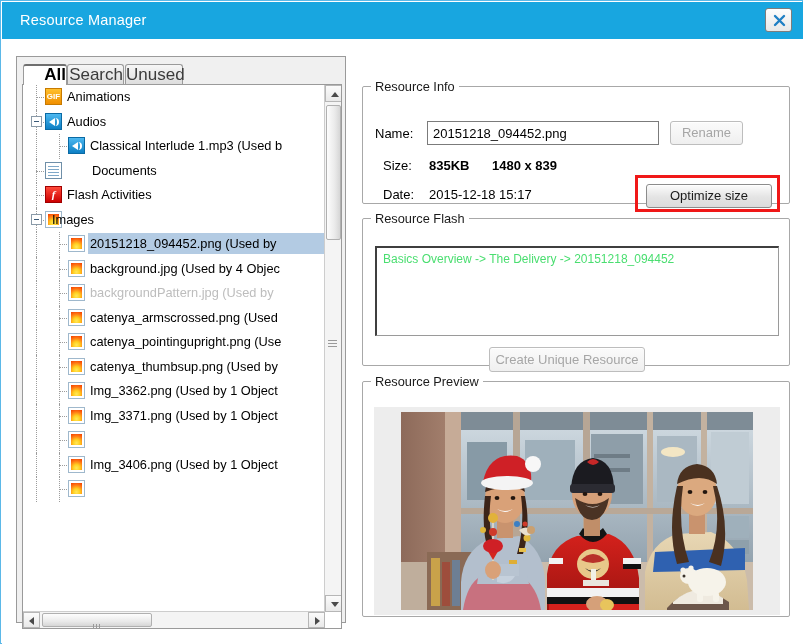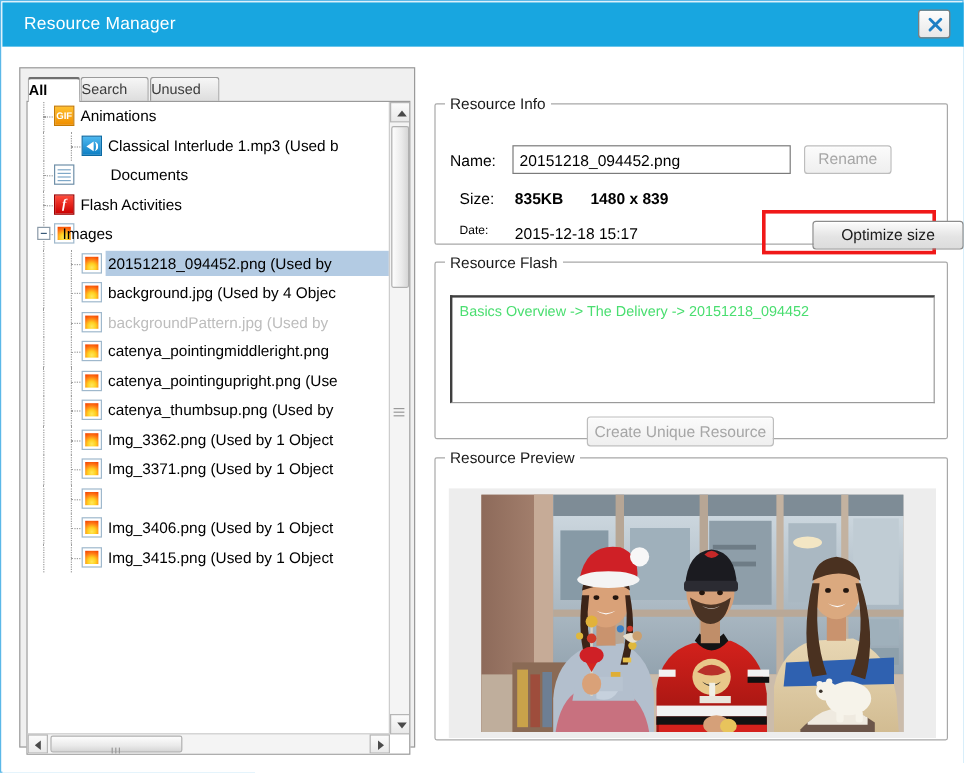--- a/index.html
+++ b/index.html
@@ -56,23 +56,23 @@
     position: absolute; left: 0; top: 0;
     width: 330px; height: 28px;
   }
   .tab {
     position: absolute; top: 7px;
     height: 21px;
     border: 1px solid #9a9a9a;
     border-bottom: none;
     border-radius: 3px 3px 0 0;
     background: linear-gradient(#f6f6f6, #dcdcdc);
-    font-size: 12px;
+    font-size: 17px;
     color: #3b3b3b;
-    text-align: left;
+    text-align: right;
     line-height: 19px;
     cursor: pointer;
   }
   .tab.active {
     background: #ffffff;
     font-weight: bold;
     color: #000;
     border-top: 2px solid #6f6f6f;
     line-height: 18px;
     z-index: 3;
@@ -286,28 +286,28 @@
     background: #fff;
     font-family: "Liberation Sans", sans-serif;
     font-size: 13px; color: #000;
     padding: 0 5px;
     outline: none;
   }
   #rename-btn { position:absolute; left:307px; top:27px; width:73px; height:24px; line-height:22px; }
   #lbl-size  { position:absolute; left:20px; top:64px; font-size:13px; }
   #val-size  { position:absolute; left:66px; top:64px; font-size:13px; font-weight:bold; }
   #val-dim   { position:absolute; left:129px; top:64px; font-size:13px; font-weight:bold; }
-  #lbl-date  { position:absolute; left:20px; top:93px; font-size:10px; }
+  #lbl-date  { position:absolute; left:20px; top:93px; font-size:13px; }
   #val-date  { position:absolute; left:66px; top:93px; font-size:13px; }
   #opt-wrap {
     position:absolute; left:272px; top:81px;
     width: 145px; height: 37px;
     border: 3px solid #f01818;
   }
-  #optimize-btn { position:absolute; left:8px; top:6px; width:126px; height:24px; line-height:22px;margin-left:31px; }
+  #optimize-btn { position:absolute; left:8px; top:6px; width:126px; height:24px; line-height:22px; }
 
   #grp-used { left: 4px; top: 172px; width: 428px; height: 155px; }
   #used-list {
     position: absolute; left: 12px; top: 20px;
     width: 404px; height: 90px;
     background: #fff;
     border: 1px solid #9a9a9a;
     border-top: 2px solid #3f3f3f;
     border-left: 2px solid #3f3f3f;
     overflow: hidden;
@@ -359,20 +359,29 @@
       <div id="tree-box">
         <div id="tree-clip">
             <div class="trow">
               <div class="guide" style="left: 13px; top: 0px; height: 24.5px;"></div>
               <div class="tick" style="left: 13px; top: 12px; width: 8px;"></div>
               <div class="ico ico-gif" style="left: 22px;">GIF</div>
               <div class="lbl" style="left: 44px;">Animations</div>
             </div>
             <div class="trow">
               <div class="guide" style="left: 13px; top: 0px; height: 24.5px;"></div>
+              <div class="tick" style="left: 13px; top: 12px; width: 8px;"></div>
+              <div class="expander" style="left: 8px; top: 6px;"></div>
+              <div class="ico ico-audio" style="left: 22px;">
+                <span class="wv"></span>
+              </div>
+              <div class="lbl" style="left: 44px;">Audios</div>
+            </div>
+            <div class="trow">
+              <div class="guide" style="left: 13px; top: 0px; height: 24.5px;"></div>
               <div class="guide" style="left: 36px; top: 0px; height: 24.5px;"></div>
               <div class="tick" style="left: 36px; top: 12px; width: 8px;"></div>
               <div class="ico ico-audio" style="left: 45px;">
                 <span class="wv"></span>
               </div>
               <div class="lbl" style="left: 67px;">Classical Interlude 1.mp3   (Used b</div>
             </div>
             <div class="trow">
               <div class="guide" style="left: 13px; top: 0px; height: 24.5px;"></div>
               <div class="tick" style="left: 13px; top: 12px; width: 8px;"></div>
@@ -417,21 +426,21 @@
               <div class="guide" style="left: 36px; top: 0px; height: 24.5px;"></div>
               <div class="tick" style="left: 36px; top: 12px; width: 8px;"></div>
               <div class="ico ico-img" style="left: 45px;"></div>
               <div class="lbl" style="left: 67px;">backgroundPattern.jpg   (Used by </div>
             </div>
             <div class="trow">
               <div class="guide" style="left: 13px; top: 0px; height: 24.5px;"></div>
               <div class="guide" style="left: 36px; top: 0px; height: 24.5px;"></div>
               <div class="tick" style="left: 36px; top: 12px; width: 8px;"></div>
               <div class="ico ico-img" style="left: 45px;"></div>
-              <div class="lbl" style="left: 67px;">catenya_pointingmiddleright.png</div>
+              <div class="lbl" style="left: 67px;">catenya_armscrossed.png   (Used </div>
             </div>
             <div class="trow">
               <div class="guide" style="left: 13px; top: 0px; height: 24.5px;"></div>
               <div class="guide" style="left: 36px; top: 0px; height: 24.5px;"></div>
               <div class="tick" style="left: 36px; top: 12px; width: 8px;"></div>
               <div class="ico ico-img" style="left: 45px;"></div>
               <div class="lbl" style="left: 67px;">catenya_pointingupright.png   (Use</div>
             </div>
             <div class="trow">
               <div class="guide" style="left: 13px; top: 0px; height: 24.5px;"></div>
@@ -465,21 +474,20 @@
               <div class="guide" style="left: 36px; top: 0px; height: 24.5px;"></div>
               <div class="tick" style="left: 36px; top: 12px; width: 8px;"></div>
               <div class="ico ico-img" style="left: 45px;"></div>
               <div class="lbl" style="left: 67px;">Img_3406.png   (Used by 1 Object</div>
             </div>
             <div class="trow">
               <div class="guide" style="left: 13px; top: 0px; height: 24.5px;"></div>
               <div class="guide" style="left: 36px; top: 0px; height: 24.5px;"></div>
               <div class="tick" style="left: 36px; top: 12px; width: 8px;"></div>
               <div class="ico ico-img" style="left: 45px;"></div>
-              <div class="lbl" style="left: 67px;">Img_3415.png   (Used by 1 Object</div>
             </div>
           </div>
 
         <div id="vscroll">
           <div class="arrow up">
               <span class="arr a-up"></span>
             </div>
           <div class="thumb"></div>
           <div class="grip">
               <i></i>

